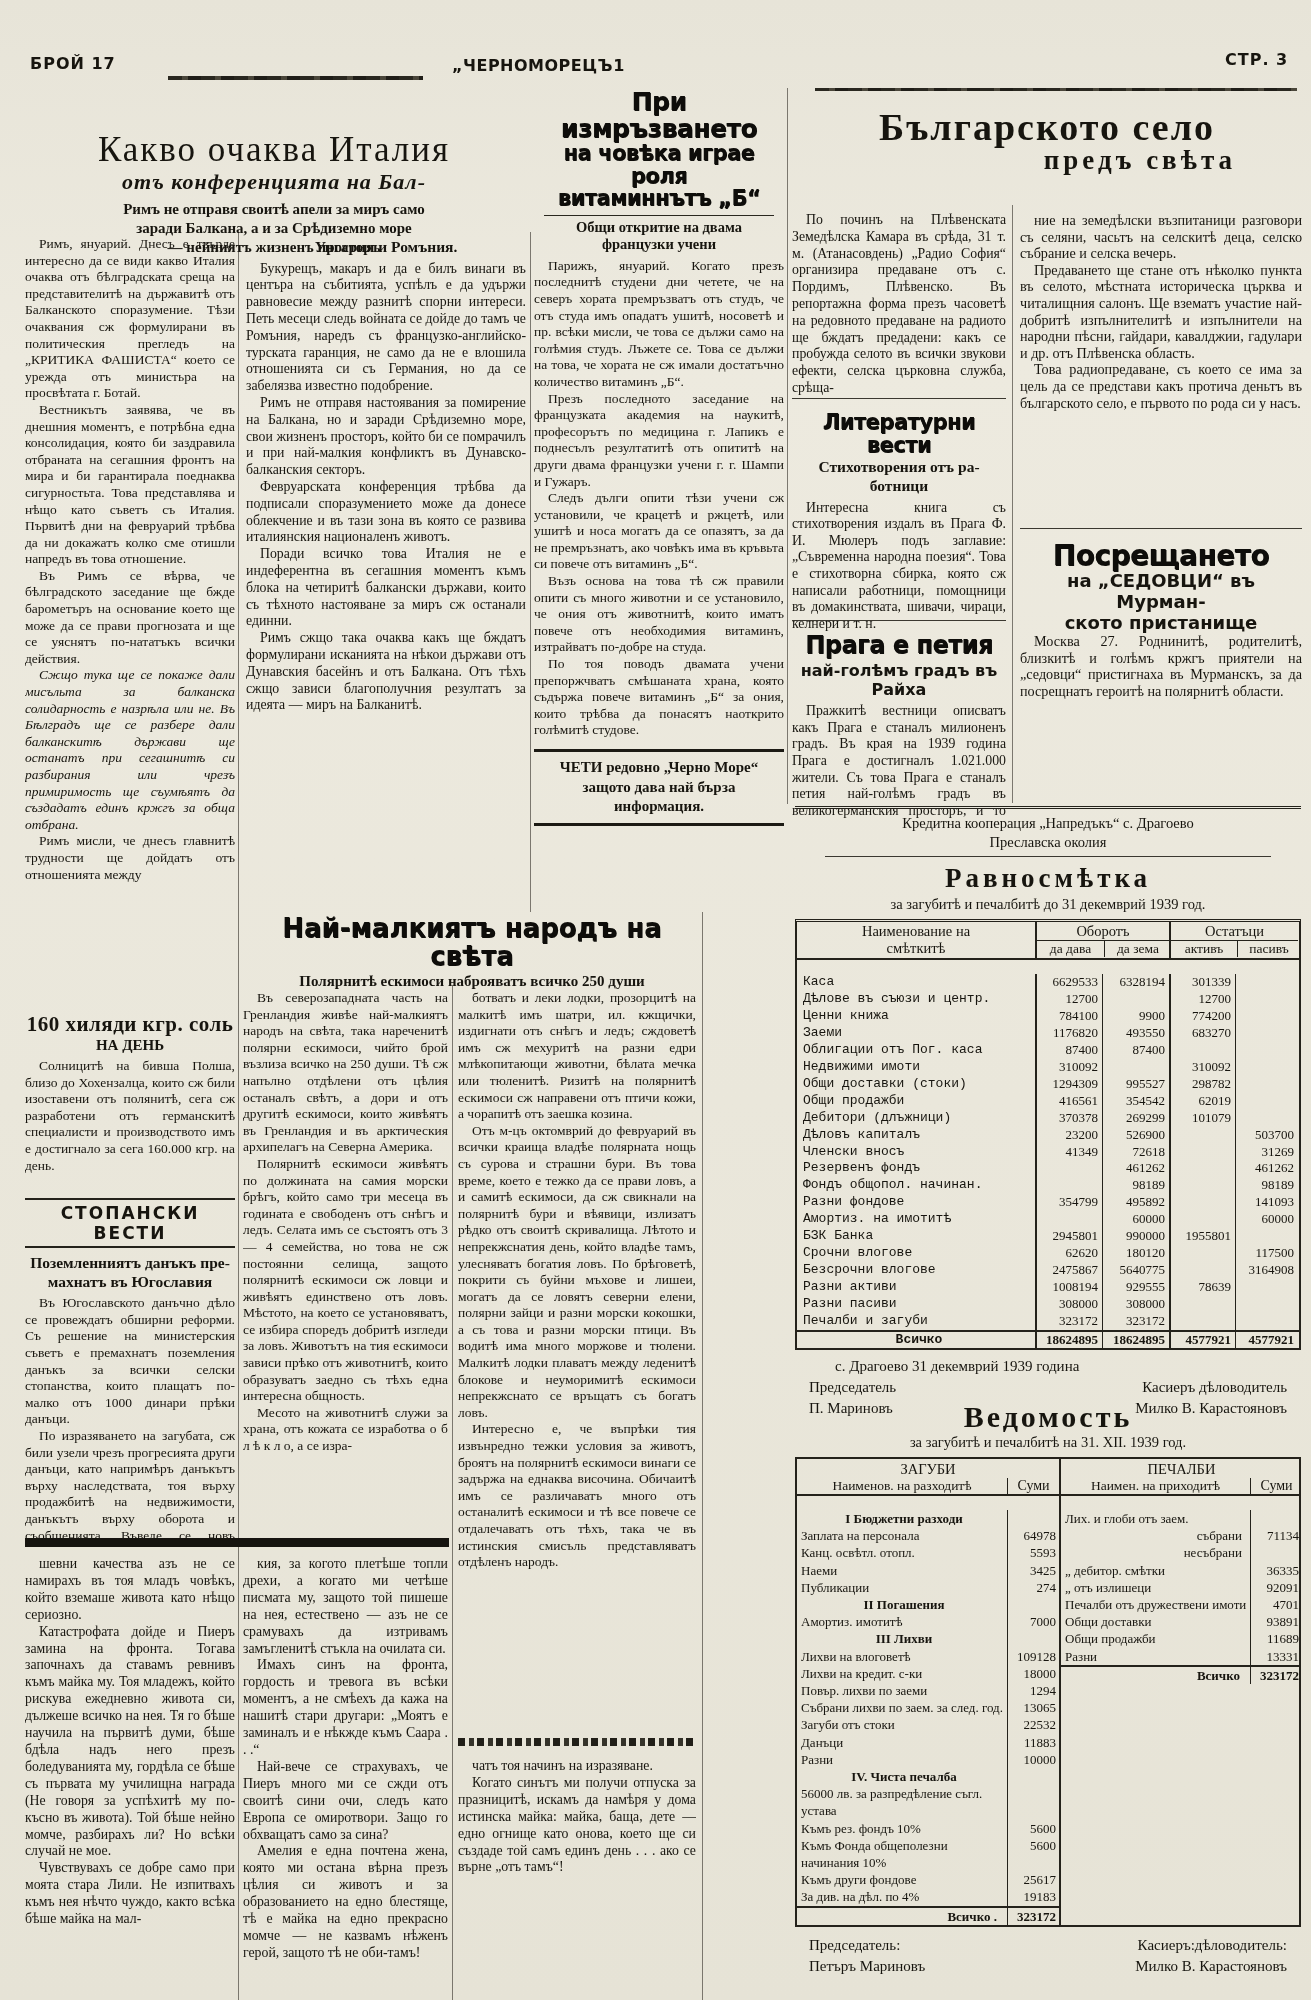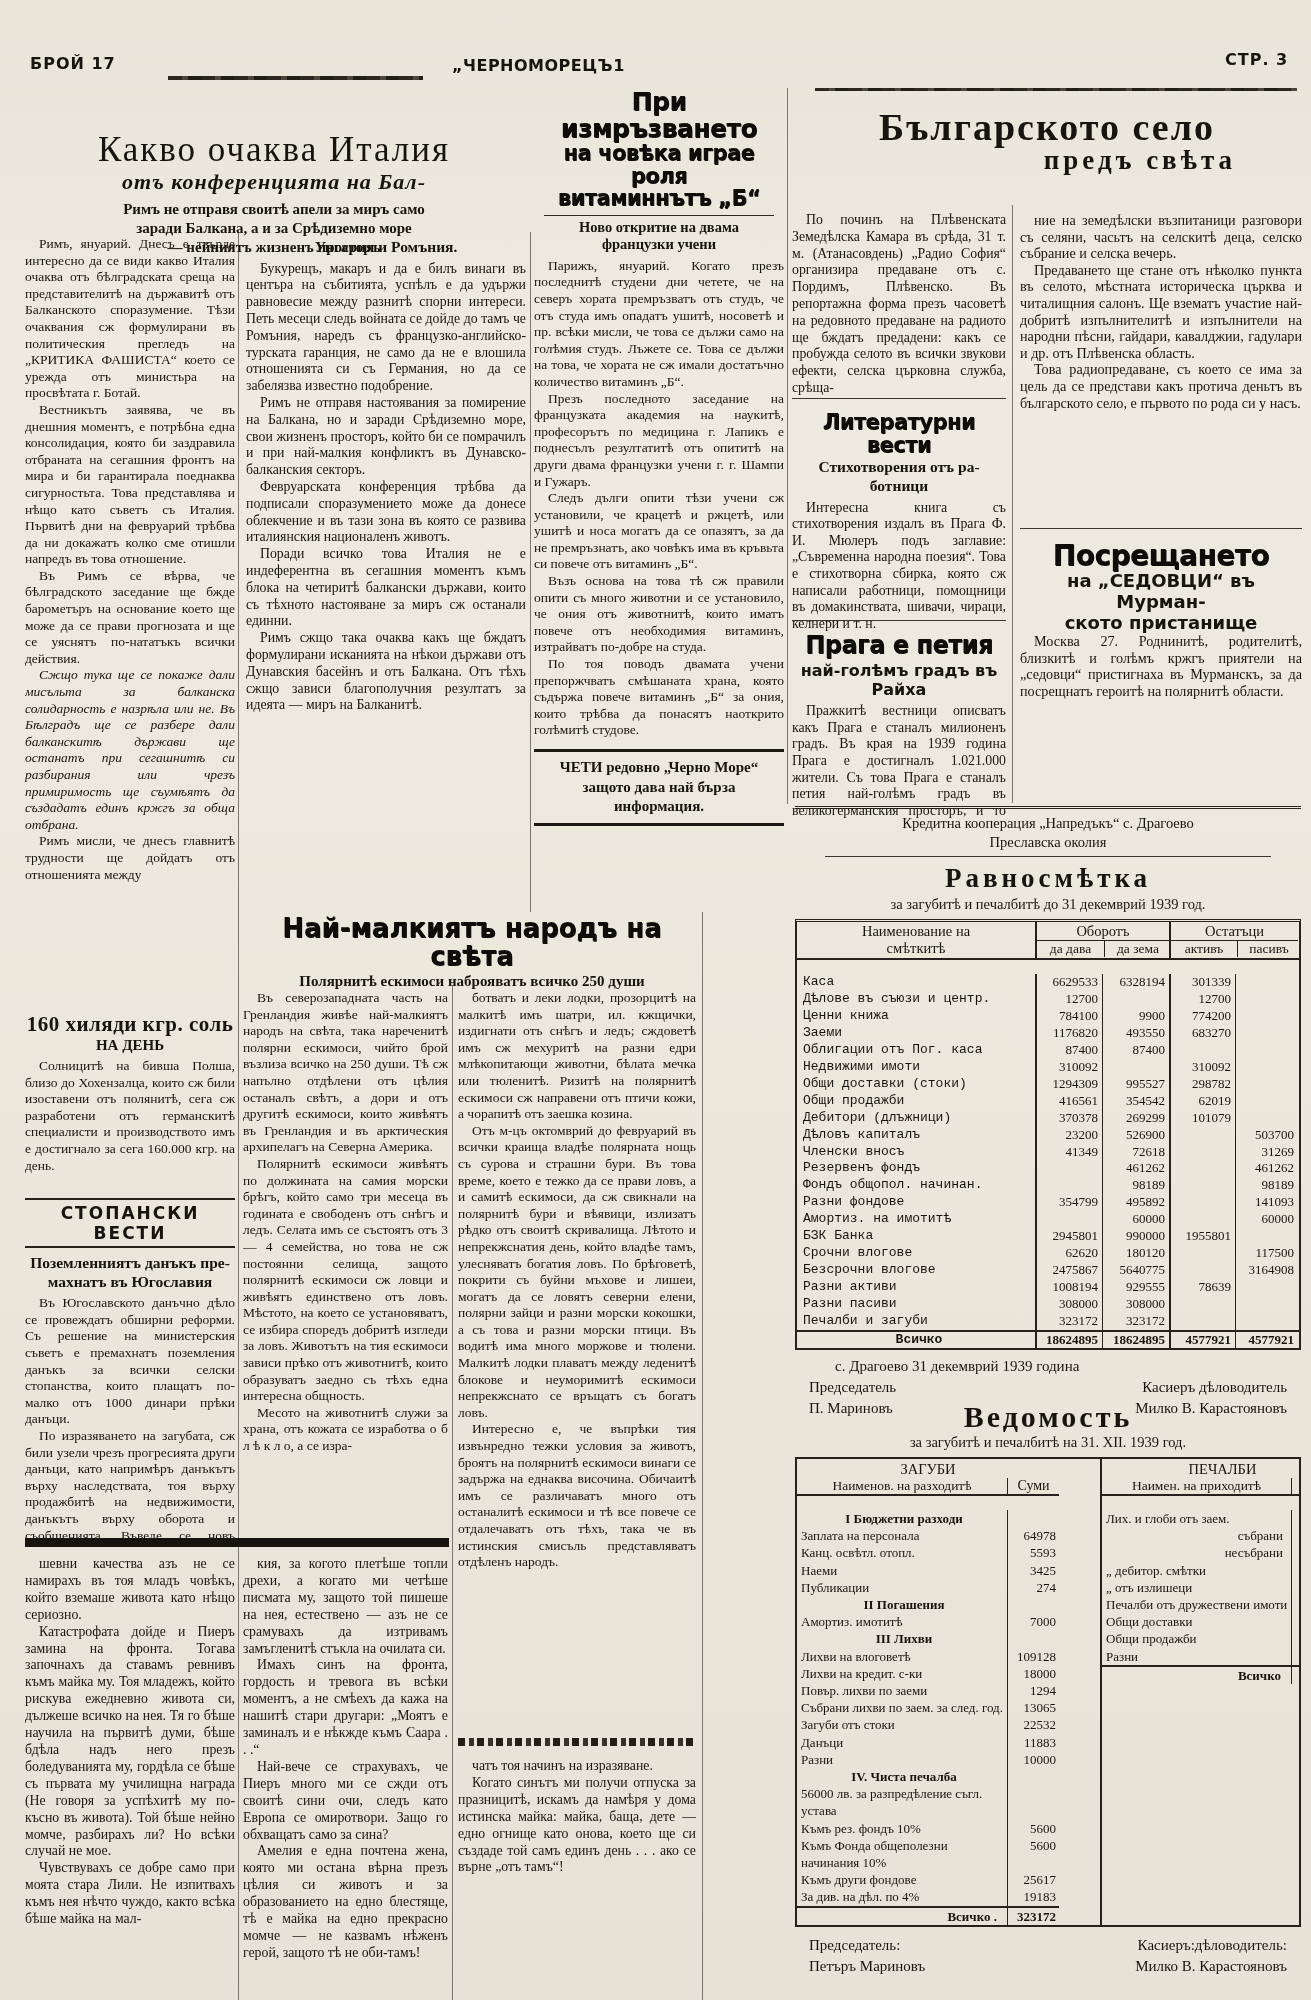--- a/index.html
+++ b/index.html
@@ -50,21 +50,21 @@
   .rt-row{display:grid;grid-template-columns:238px 67px 67px 66px 63px;line-height:16.9px;}
   .rt-row .n{padding-left:6px;white-space:nowrap;overflow:hidden;font-family:Liberation Mono, monospace;}
   .rt-row .v{text-align:right;padding-right:4px;border-left:1px solid #24221b;}
   .rt-row .v.g{border-left:2px solid #24221b;}
   .rt-total{border-top:2px solid #24221b;font-weight:bold;}
   .rt-total .n{text-align:center;}
   .namehead{text-align:center;font-size:14.5px;line-height:1.2;padding-top:3px;}
   .sig-row{display:flex;justify-content:space-between;font-size:15px;margin-top:4px;padding:0 14px;}
   .placedate{font-size:15px;margin-top:8px;padding-left:40px;}
   .ved-title{font-size:30px;font-weight:bold;text-align:center;letter-spacing:3px;}
-  .ved-panes{display:grid;grid-template-columns:262px 243px;border:2px solid #24221b;margin-top:6px;gap:41px;}
+  .ved-panes{display:grid;grid-template-columns:262px 243px;border:2px solid #24221b;margin-top:6px;}
   .pane{font-size:13px;}
   .pane.right-pane{border-left:2px solid #24221b;}
   .pane-head{border-bottom:2px solid #24221b;text-align:center;}
   .pane-head .t1{font-size:14.5px;padding-top:2px;}
   .pane-head-cols{display:grid;grid-template-columns:1fr 52px;}
   .pane-head-cols .lab{font-size:13.5px;}
   .pane-head-cols .sum{border-left:1px solid #24221b;font-size:14px;}
   .prow{display:grid;grid-template-columns:1fr 52px;line-height:17.2px;}
   .prow .l{padding-left:4px;}
   .prow .s{text-align:right;padding-right:3px;border-left:1px solid #24221b;}
@@ -121,21 +121,21 @@
         <p class="bp">Римъ сжщо така очаква какъ ще бждатъ формулирани исканията на нѣкои държави отъ Дунавския басейнъ и отъ Балкана. Отъ тѣхъ сжщо зависи благополучния резултатъ за идеята — миръ на Балканитѣ.</p>
       </div>
   </div>
 
   <div class="blk" style="left:534px;top:88px;width:250px;height:824px;">
     <div class="display vit-display">При измръзването</div>
     <div class="display" style="font-size:21px;">на човѣка играе роля</div>
     <div class="display" style="font-size:21px;">витаминнътъ „Б“</div>
     <div style="border-top:1.5px solid #2a281f;margin:5px 10px 3px 10px;"></div>
     <div class="subhead" style="font-size:14.5px;">
-      <div>Ново откритие на двама</div>
+      <div>Общи откритие на двама</div>
       <div>французки учени</div>
     </div>
     <div>
         <p class="bp">Парижъ, януарий. Когато презъ последнитѣ студени дни четете, че на северъ хората премръзватъ отъ студъ, че отъ студа имъ опадатъ ушитѣ, носоветѣ и пр. всѣки мисли, че това се дължи само на голѣмия студъ. Лъжете се. Това се дължи на това, че хората не сж имали достатъчно количество витаминъ „Б“.</p>
         <p class="bp">Презъ последното заседание на французката академия на наукитѣ, професорътъ по медицина г. Лапикъ е поднесълъ резултатитѣ отъ опититѣ на други двама французки учени г. г. Шампи и Гужаръ.</p>
         <p class="bp">Следъ дълги опити тѣзи учени сж установили, че крацетѣ и ржцетѣ, или ушитѣ и носа могатъ да се опазятъ, за да не премръзнатъ, ако човѣкъ има въ кръвьта си повече отъ витаминъ „Б“.</p>
         <p class="bp">Възъ основа на това тѣ сж правили опити съ много животни и се установило, че ония отъ животнитѣ, които иматъ повече отъ необходимия витаминъ, изтрайватъ по-добре на студа.</p>
         <p class="bp">По тоя поводъ двамата учени препоржчватъ смѣшаната храна, която съдържа повече витаминъ „Б“ за ония, които трѣбва да понасятъ наоткрито голѣмитѣ студове.</p>
       </div>
     <div class="promo">ЧЕТИ редовно „Черно Море“ защото дава най бърза информация.</div>

